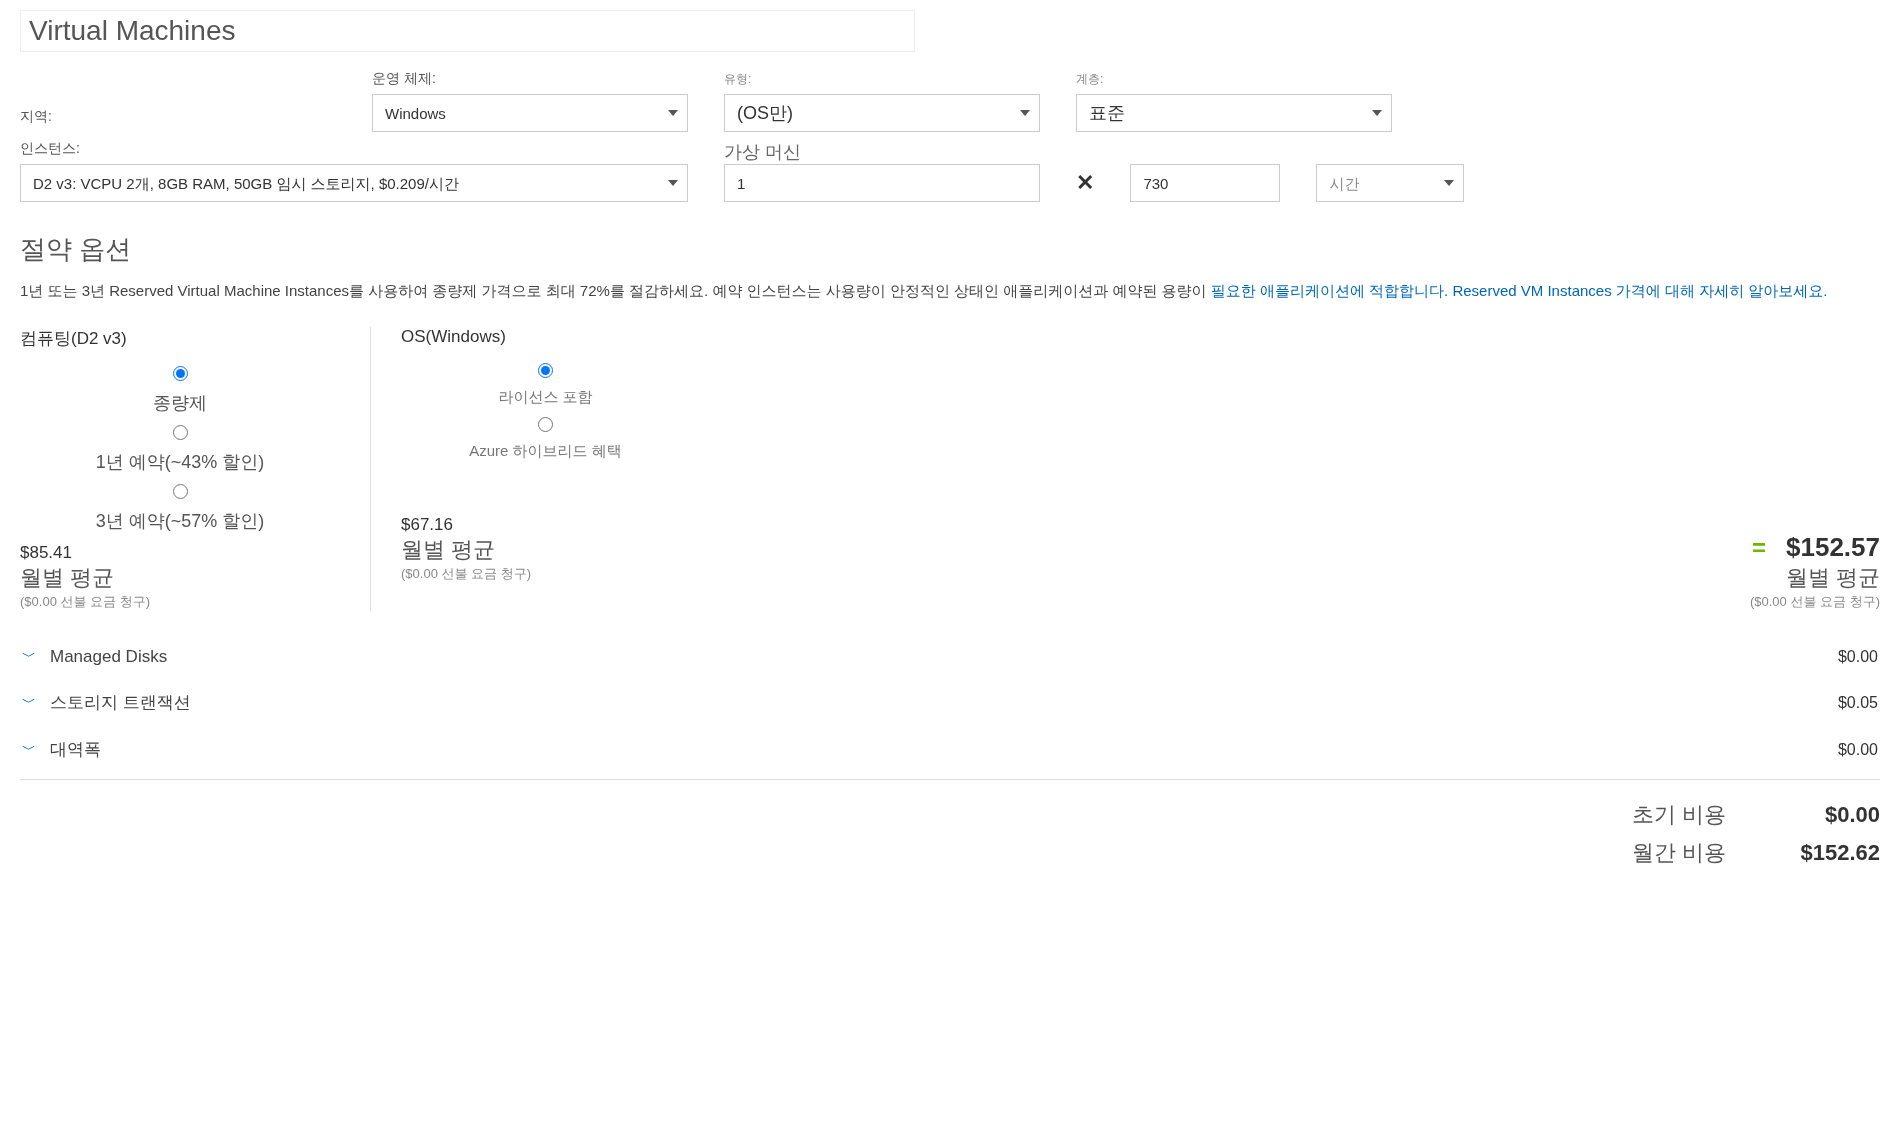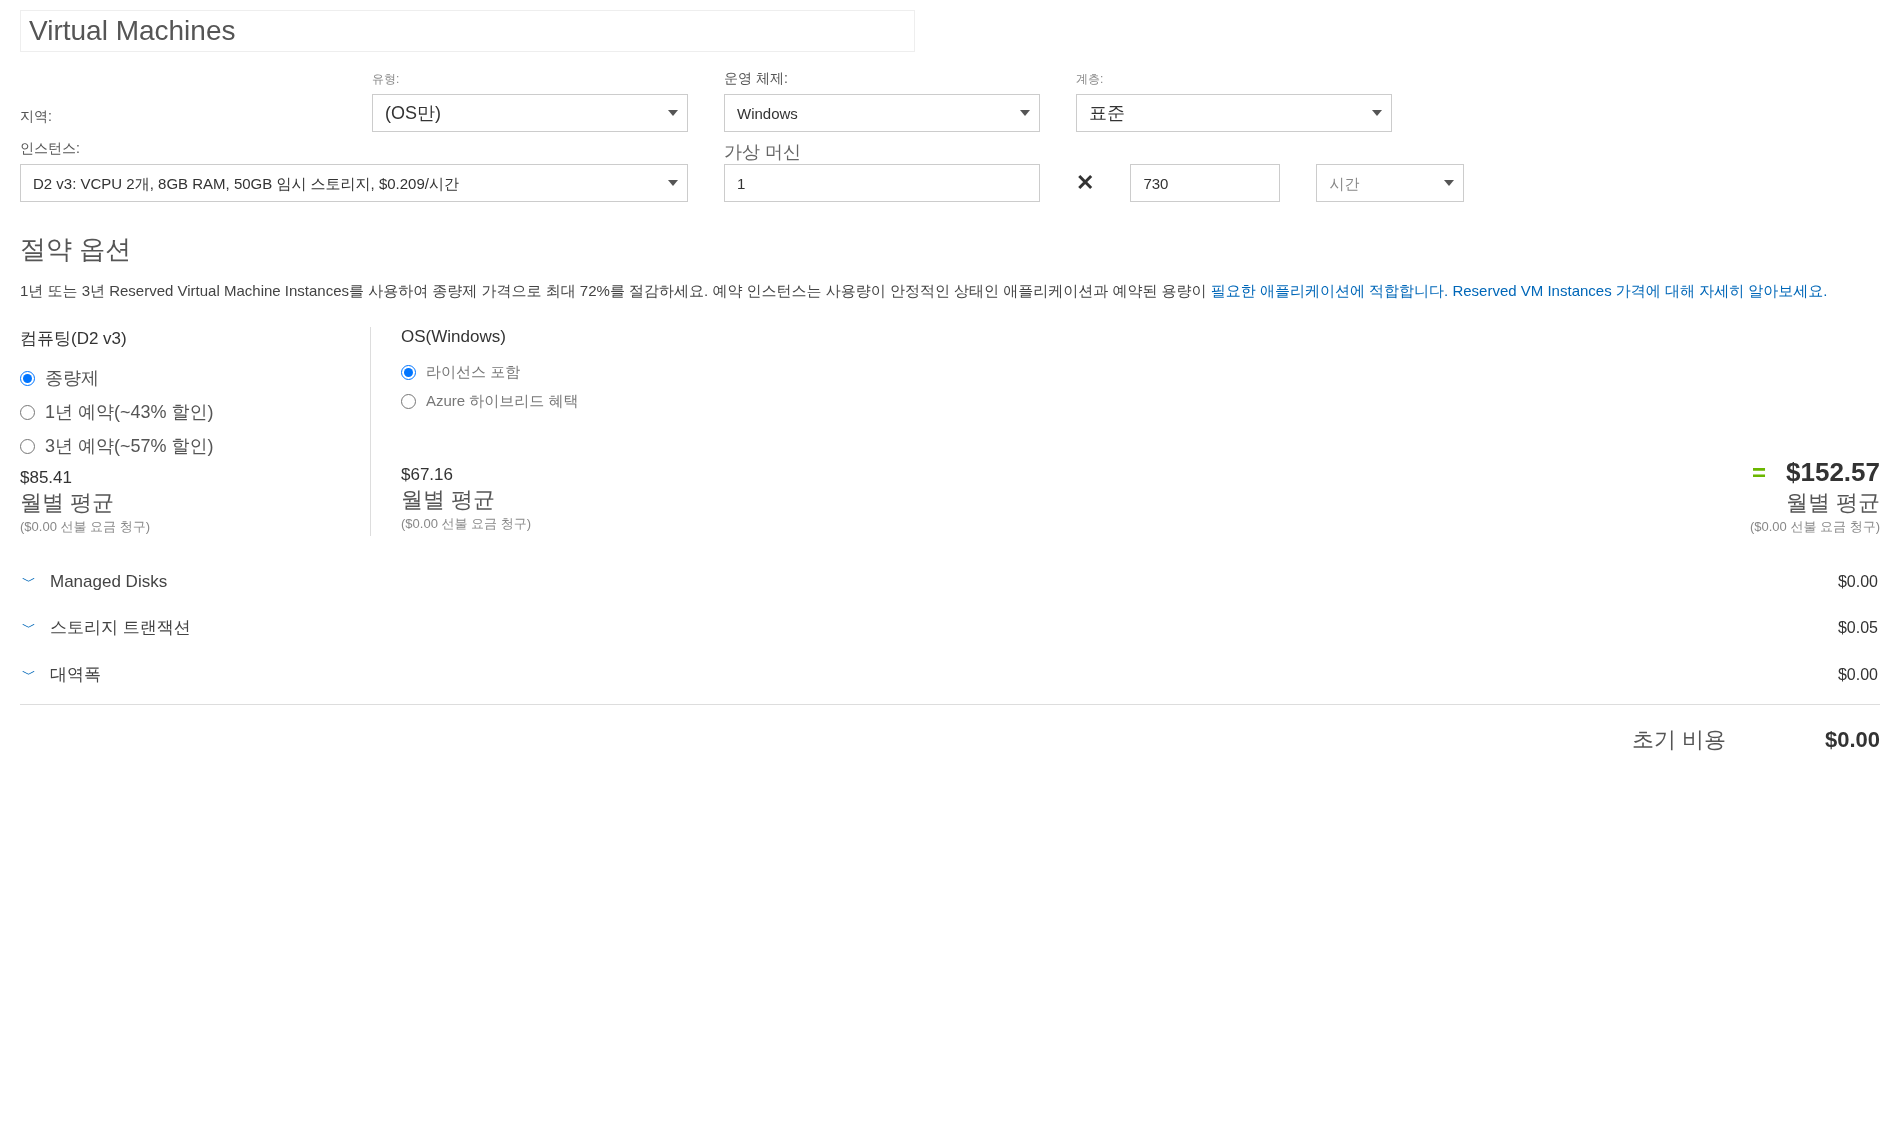--- a/index.html
+++ b/index.html
@@ -119,20 +119,21 @@
     margin-bottom: 16px;
   }
   .radio-item {
     display: flex;
     align-items: center;
     gap: 10px;
     margin-bottom: 10px;
     font-size: 18px;
     color: #555;
     cursor: pointer;
+    flex-direction: column;
   }
   .radio-item input[type=radio] {
     width: 15px; height: 15px;
   }
   .price-block {
     margin-top: 8px;
   }
   .price-num {
     font-size: 17px;
     color: #333;
@@ -225,32 +226,32 @@
 
 
 
 <div class="page-title">Virtual Machines</div>
 
 <div class="config-row">
   <div class="field" style="width:316px">
     <span class="field-label">지역:</span>
   </div>
   <div class="field" style="width:316px">
+    <span class="field-label">운영 체제:</span>
+    <div class="select-wrap">
+      <select style="width:316px">
+        <option>Windows</option>
+      </select>
+    </div>
+  </div>
+  <div class="field" style="width:316px">
     <span class="field-label small">유형:</span>
     <div class="select-wrap">
       <select style="width:316px;font-size:18px">
         <option>(OS만)</option>
-      </select>
-    </div>
-  </div>
-  <div class="field" style="width:316px">
-    <span class="field-label">운영 체제:</span>
-    <div class="select-wrap">
-      <select style="width:316px">
-        <option>Windows</option>
       </select>
     </div>
   </div>
   <div class="field" style="width:316px">
     <span class="field-label small">계층:</span>
     <div class="select-wrap">
       <select style="width:316px;font-size:18px">
         <option>표준</option>
       </select>
     </div>
@@ -361,16 +362,20 @@
   <span class="expand-price">$0.00</span>
 </div>
 
 <div class="divider"></div>
 
 <div class="summary-rows">
   <div class="summary-row">
     <span class="summary-label">초기 비용</span>
     <span class="summary-value">$0.00</span>
   </div>
+  <div class="summary-row">
+    <span class="summary-label">월간 비용</span>
+    <span class="summary-value">$152.62</span>
+  </div>
 </div>
 
 
 
 
 </body></html>

